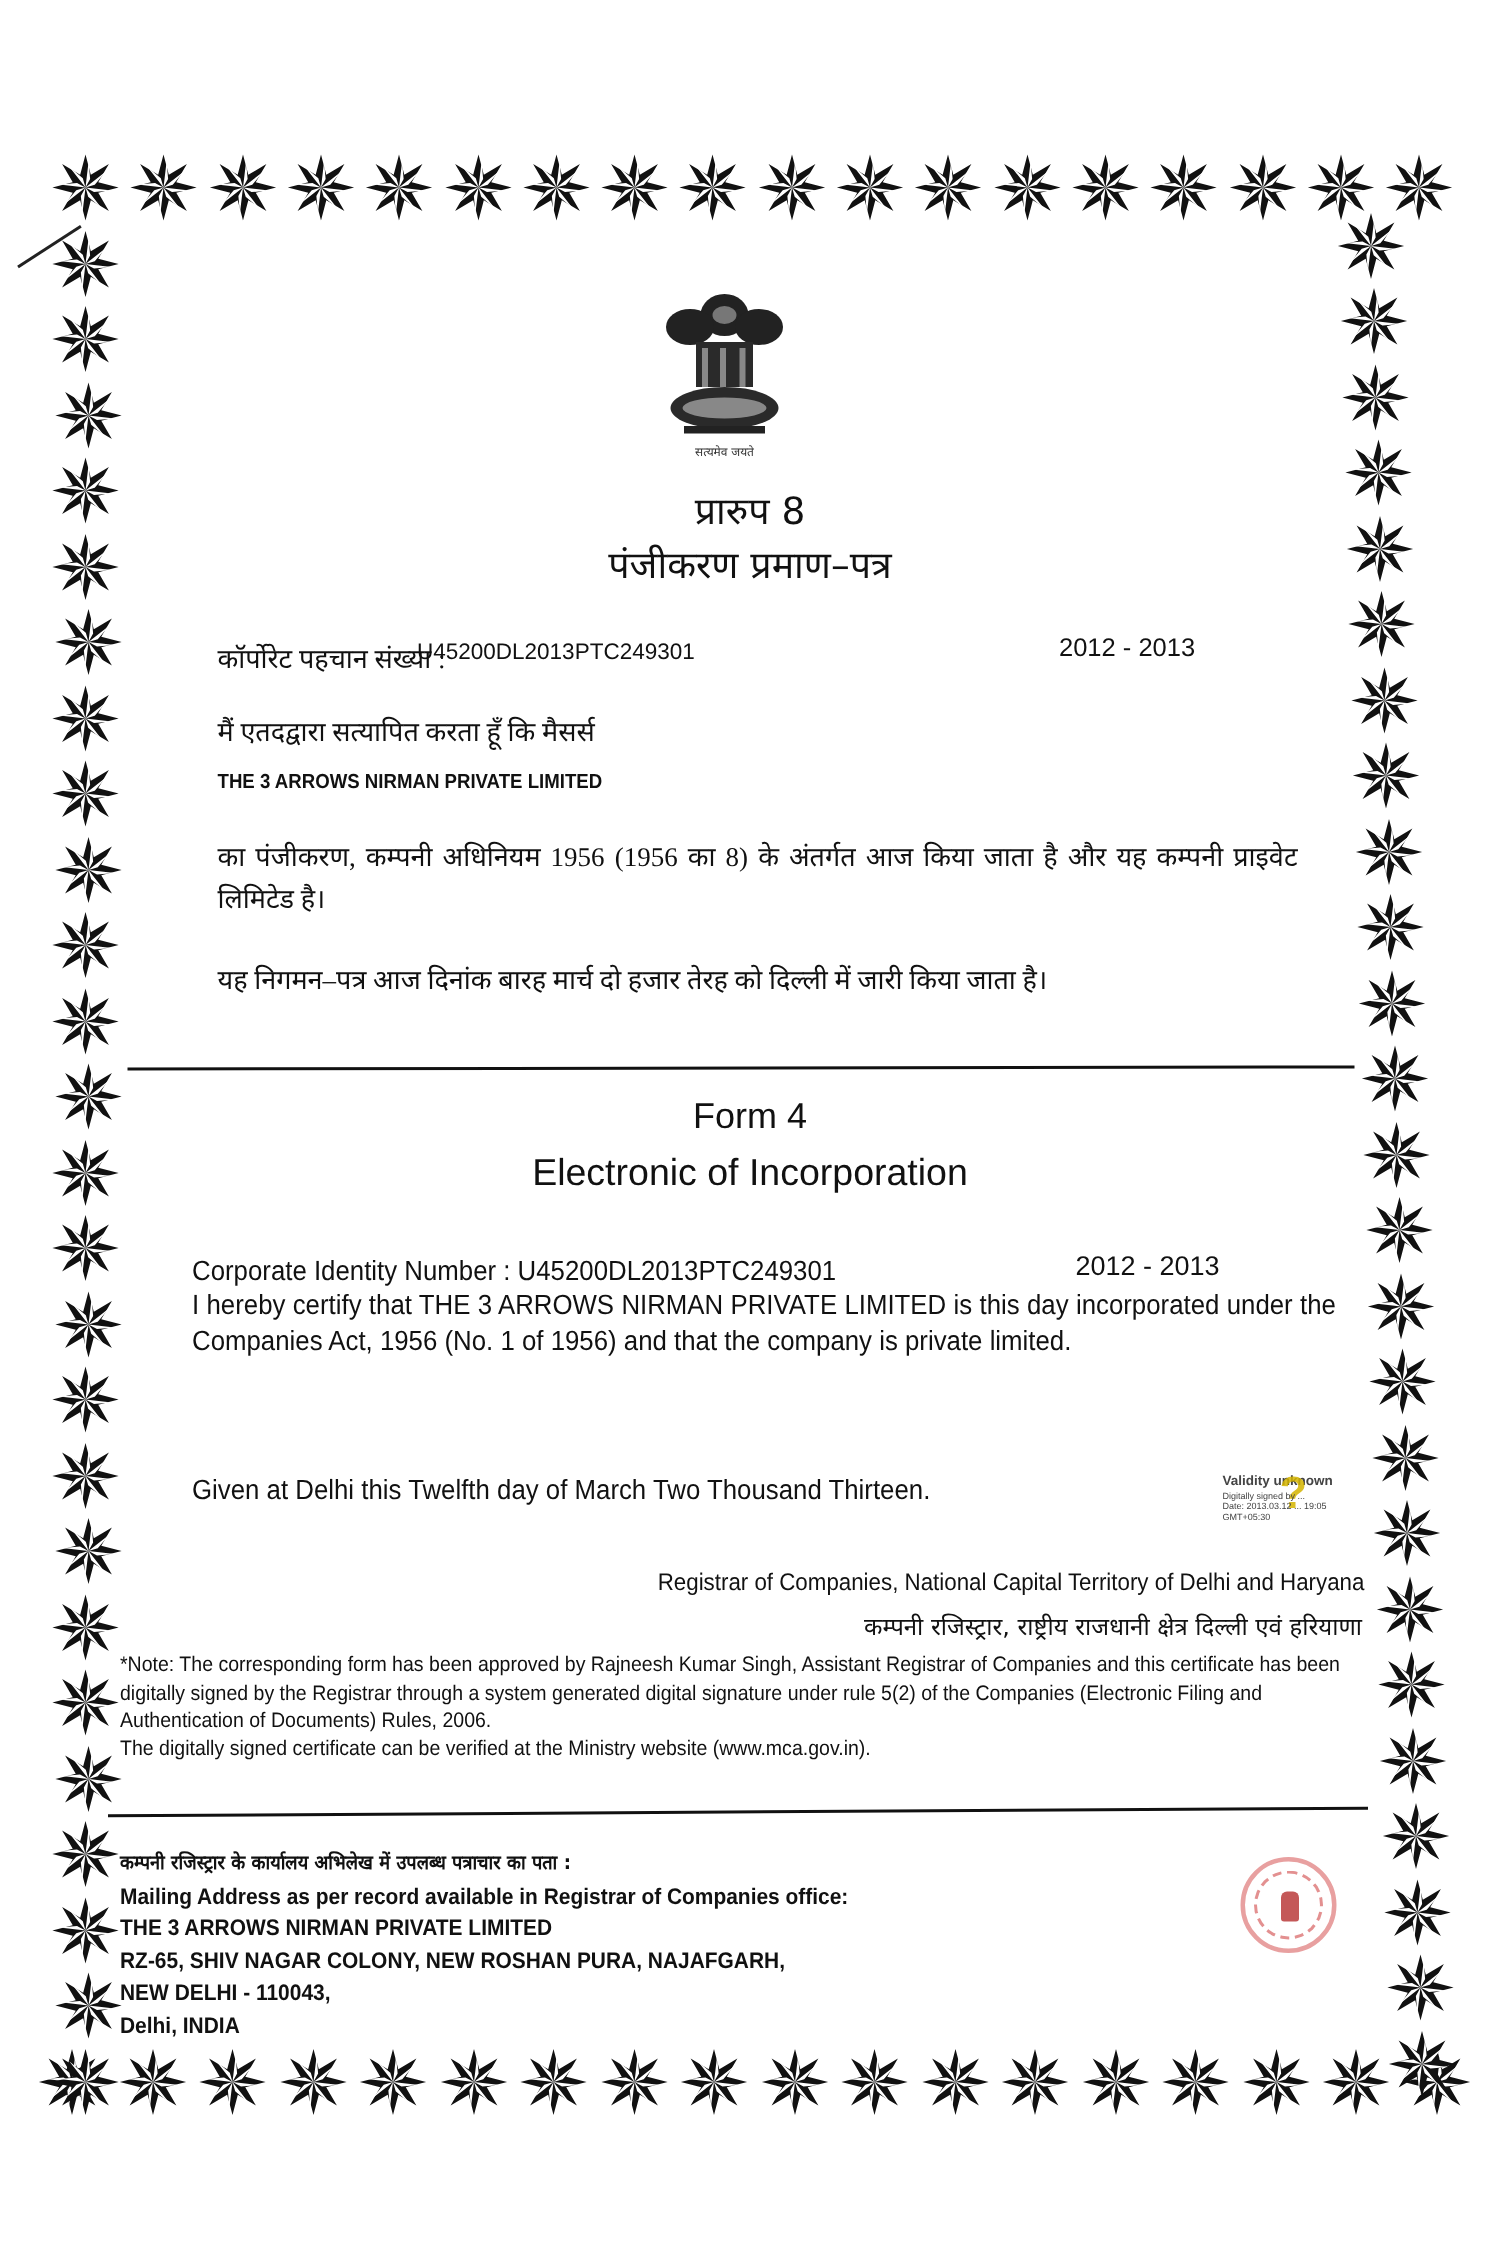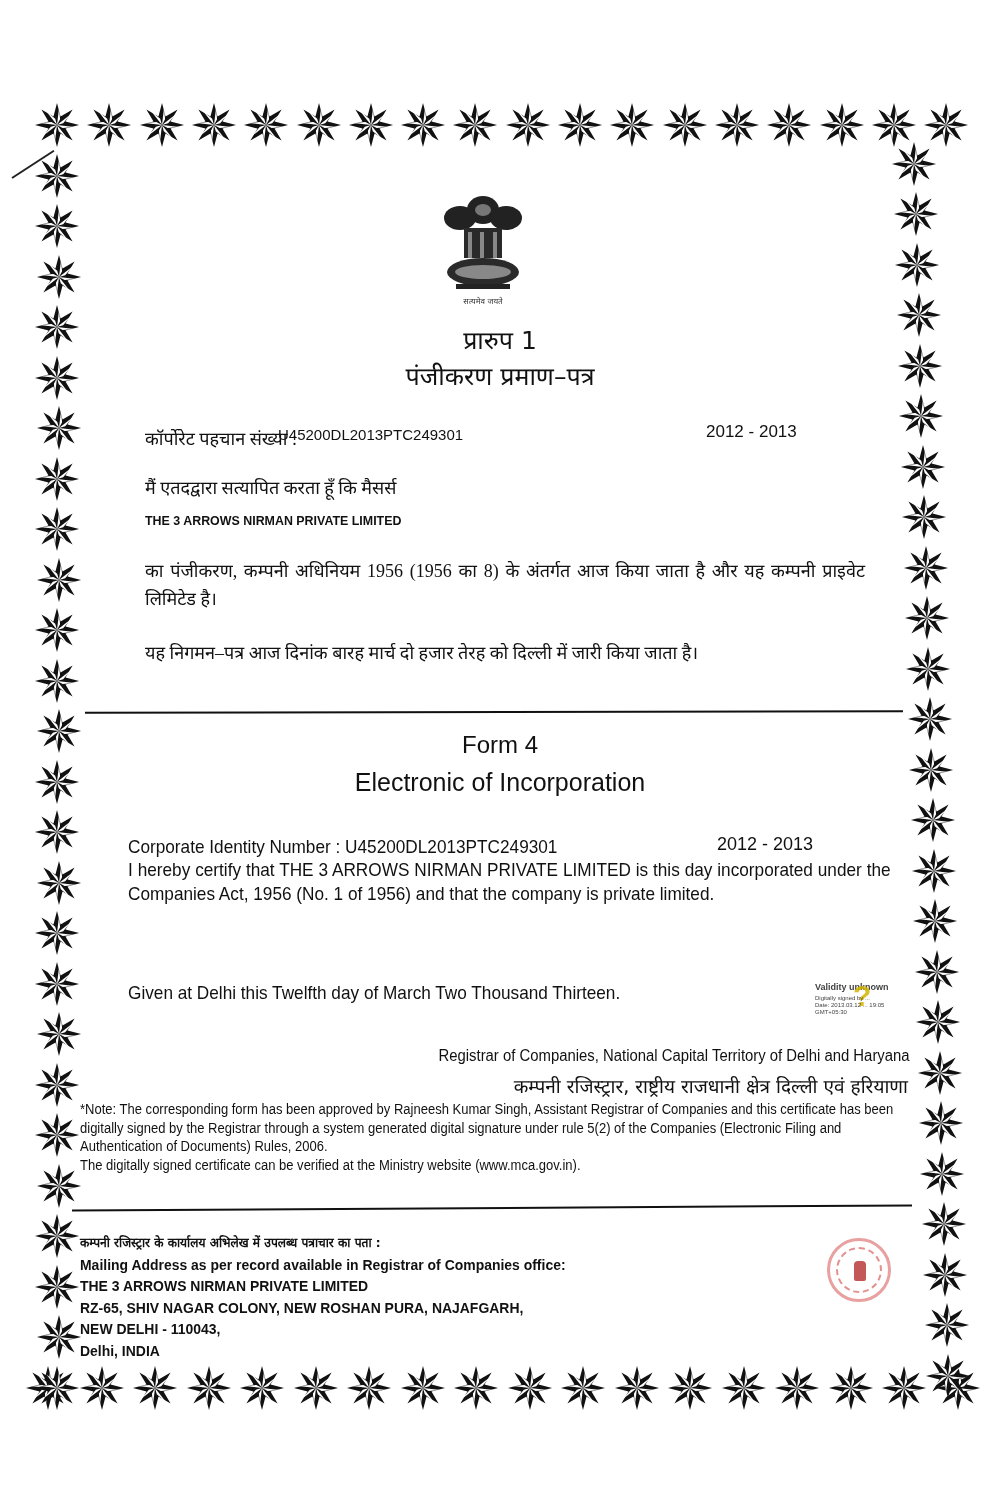--- a/index.html
+++ b/index.html
@@ -40,21 +40,21 @@
   .given { left:128px; top:982px; }
 
   .validity { position:absolute; left:815px; top:982px; width:90px; height:40px; font-size:8px; color:#444; }
   .validity .v1 { position:absolute; left:0; top:0; font-weight:bold; font-size:9px; }
   .validity .v2 { position:absolute; left:0; top:13px; font-size:6px; }
   .validity .v3 { position:absolute; left:0; top:20px; font-size:6px; }
   .validity .v4 { position:absolute; left:0; top:27px; font-size:6px; }
   .validity .qmark { position:absolute; left:38px; top:-3px; font-size:30px; font-weight:bold; color:#d4b400; opacity:0.85; }
 
   .registrar-en { right:90px; top:1047px; font-size:16px; transform:scaleX(0.93); transform-origin:right; }
-  .registrar-hi { right:92px; top:1073px; font-size:19px; font-family:"DejaVu Sans", sans-serif; }
+  .registrar-hi { right:92px; top:1073px; font-size:16px; font-family:"DejaVu Sans", sans-serif; }
 
   .note { left:80px; top:1100px; width:880px; font-size:14px; line-height:18.5px; white-space:normal; transform:scaleX(0.93); transform-origin:left; }
   .note p { margin:0; }
 
   .addr { left:80px; top:1232px; font-size:15px; line-height:21.5px; font-weight:bold; transform:scaleX(0.93); transform-origin:left; }
   .addr div { white-space:nowrap; }
   .addr .hi { font-family:"DejaVu Sans", sans-serif; font-size:13px; }
 
   .seal { position:absolute; left:827px; top:1238px; width:64px; height:64px; border-radius:50%; border:3px solid #e8a0a0; box-sizing:border-box; }
   .seal .inner { position:absolute; left:6px; top:6px; right:6px; bottom:6px; border-radius:50%; border:2px dashed #e39090; }
@@ -591,21 +591,21 @@
   <rect x="26" y="36" width="38" height="30" fill="#2a2a2a"></rect>
   <rect x="30" y="40" width="4" height="26" fill="#888"></rect>
   <rect x="42" y="40" width="4" height="26" fill="#888"></rect>
   <rect x="55" y="40" width="4" height="26" fill="#888"></rect>
   <ellipse cx="45" cy="80" rx="36" ry="14" fill="#2a2a2a"></ellipse>
   <ellipse cx="45" cy="80" rx="28" ry="7" fill="#888"></ellipse>
   <rect x="18" y="92" width="54" height="5" fill="#222"></rect>
 </svg>
 <div class="emblem-motto">सत्यमेव जयते</div>
 
-<div class="abs hi-title1">प्रारुप 1</div>
+<div class="abs hi-title1">प्रारुप 8</div>
 <div class="abs hi-title2">पंजीकरण प्रमाण–पत्र</div>
 <div class="abs hi-row cin-hi-label">कॉर्पोरेट पहचान संख्या :</div>
 <div class="abs cin-hi-value">U45200DL2013PTC249301</div>
 <div class="abs year-hi">2012 - 2013</div>
 <div class="abs hi-row hi-certify">मैं एतदद्वारा सत्यापित करता हूँ कि मैसर्स</div>
 <div class="abs company-hi">THE 3 ARROWS NIRMAN PRIVATE LIMITED</div>
 <div class="abs hi-row hi-para">का पंजीकरण, कम्पनी अधिनियम 1956 (1956 का 8) के अंतर्गत आज किया जाता है और यह कम्पनी प्राइवेट लिमिटेड है।</div>
 <div class="abs hi-row hi-issued">यह निगमन–पत्र आज दिनांक बारह मार्च दो हजार तेरह को दिल्ली में जारी किया जाता है।</div>
 
 <div class="divider divider-1"></div>

